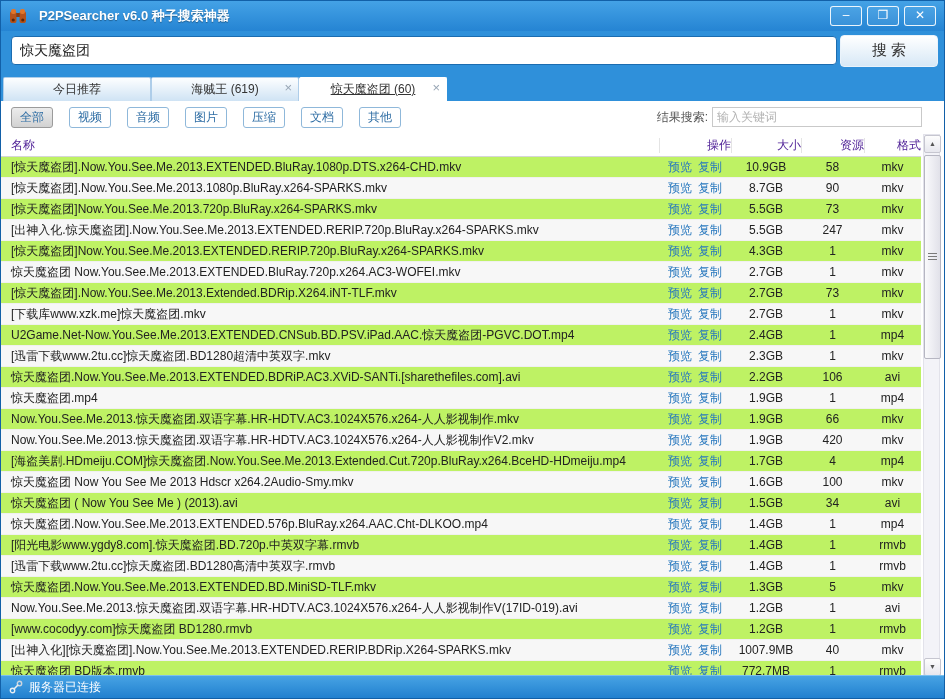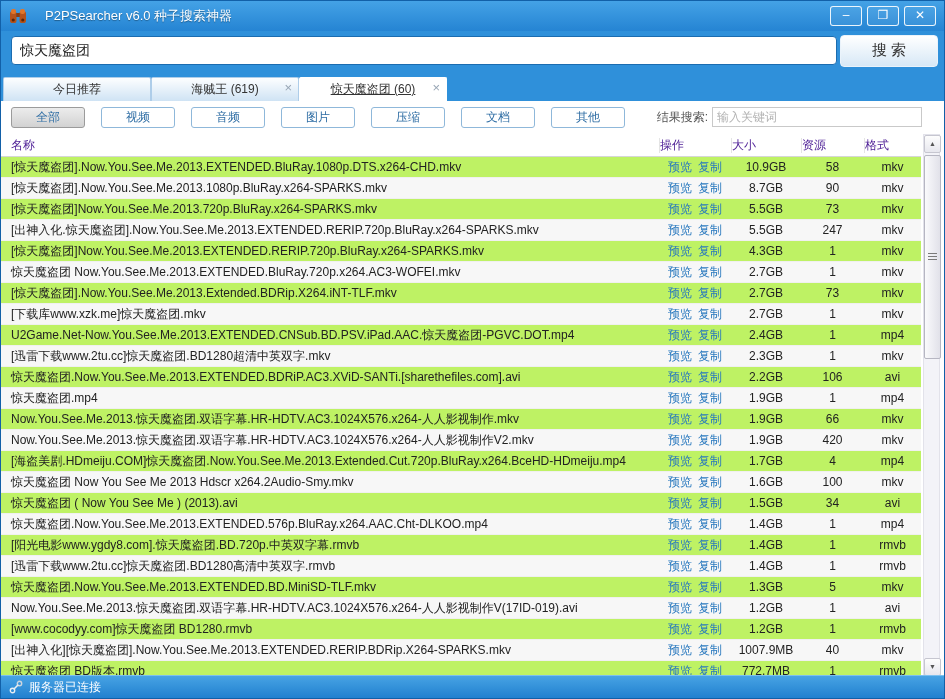--- a/index.html
+++ b/index.html
@@ -3,21 +3,21 @@
 <meta charset="utf-8">
 <style>
   html,body{margin:0;padding:0;background:#555;}
   .window{position:relative;width:945px;height:699px;background:#2f90da;
     font-family:"Liberation Sans","DejaVu Sans",sans-serif;
     border:1px solid #1260a8;box-sizing:border-box;overflow:hidden;}
   
   .titlebar{position:absolute;top:0;left:0;right:0;height:30px;
     background:linear-gradient(#44a2e6,#2584d3);display:flex;align-items:center;padding:0 8px;box-sizing:border-box;}
   .app-icon{width:18px;height:16px;flex:0 0 auto;}
-  .title{color:#fff;font-weight:normal;font-size:13px;margin-left:18px;text-shadow:0 1px 1px rgba(0,0,0,.35);text-align:center;}
+  .title{color:#fff;font-weight:bold;font-size:13px;margin-left:12px;text-shadow:0 1px 1px rgba(0,0,0,.35);text-align:center;}
   .win-controls{margin-left:auto;display:flex;gap:5px;}
   .win-btn{width:30px;height:18px;border:1px solid rgba(255,255,255,.9);border-radius:3px;color:#fff;
     font-size:12px;line-height:16px;text-align:center;background:rgba(255,255,255,.07);cursor:default;}
   
   .search-input{position:absolute;left:10px;top:35px;width:808px;height:27px;border:1px solid #1b6cb0;
     border-radius:4px;padding:0 8px;font-size:14px;color:#222;outline:none;
     font-family:"Liberation Sans","DejaVu Sans",sans-serif;}
   .search-btn{position:absolute;left:839px;top:34px;width:96px;height:30px;border-radius:4px;
     border:1px solid #eaf3fb;background:linear-gradient(#ffffff,#d7e8f6);font-size:15px;color:#333;
     text-align:center;line-height:28px;cursor:pointer;}
@@ -25,33 +25,33 @@
   .tabs{position:absolute;top:76px;left:2px;height:24px;display:flex;}
   .tab{width:148px;height:24px;position:relative;border-radius:2px 2px 0 0;
     background:linear-gradient(#fdfeff,#cfe3f4);border:1px solid #aecde9;border-bottom:none;
     display:flex;align-items:center;justify-content:center;font-size:12px;color:#333;box-sizing:border-box;cursor:pointer;}
   .tab.active{background:#fff;border-color:#fff;text-decoration:underline;}
   .tab-close{position:absolute;right:6px;top:3px;color:#97a5b4;font-size:13px;line-height:13px;cursor:pointer;}
   
   .content{position:absolute;top:100px;left:0;right:0;bottom:23px;background:#fff;}
   .filterbar{position:absolute;top:0;left:0;right:0;height:33px;display:flex;align-items:center;
     padding-left:10px;gap:16px;box-sizing:border-box;}
-  .filter-btn{min-width:18px;padding:3px 24px;border:1px solid #8fb8da;border-radius:3px;color:#2e6da4;
+  .filter-btn{min-width:18px;padding:3px 8px;border:1px solid #8fb8da;border-radius:3px;color:#2e6da4;
     font-size:12px;background:#fff;cursor:pointer;line-height:13px;}
   .filter-btn.selected{background:linear-gradient(#ececec,#d2d2d2);border-color:#9b9b9b;}
   .result-search{position:absolute;right:22px;top:6px;display:flex;align-items:center;gap:4px;}
   .result-search-label{font-size:12px;color:#555;}
   .result-search-input{width:200px;height:18px;border:1px solid #c9c9c9;font-size:12px;padding:0 4px;outline:none;
     font-family:"Liberation Sans","DejaVu Sans",sans-serif;}
   .result-search-input::placeholder{color:#b3b3b3;}
   
   .thead{position:absolute;top:33px;left:0;width:920px;height:22px;display:grid;
     grid-template-columns:658px 72px 70px 63px 57px;align-items:center;background:#fff;
     border-bottom:1px solid #d6d6d6;font-size:12px;color:#4c1d95;}
-  .th{text-align:left;border-left:1px solid #e4e4e4;height:15px;line-height:15px;}
+  .th{text-align:right;border-left:1px solid #e4e4e4;height:15px;line-height:15px;}
   .th.name{text-align:left;padding-left:10px;border-left:none;}
   .rows{position:absolute;top:56px;left:0;width:920px;height:520px;overflow:hidden;}
   .row{display:grid;grid-template-columns:658px 72px 70px 63px 57px;height:21px;align-items:center;
     font-size:12px;color:#222;border-bottom:1px solid #f0f0f0;box-sizing:border-box;background:#bef264;}
   .row:nth-child(even){background:#f7f7f7;}
   .cell-name{padding-left:10px;white-space:nowrap;overflow:hidden;}
   .cell-actions{text-align:center;white-space:nowrap;}
   .op-link{color:#2878be;cursor:pointer;margin:0 3px;}
   .cell-size,.cell-seeds,.cell-format{text-align:center;}
   

